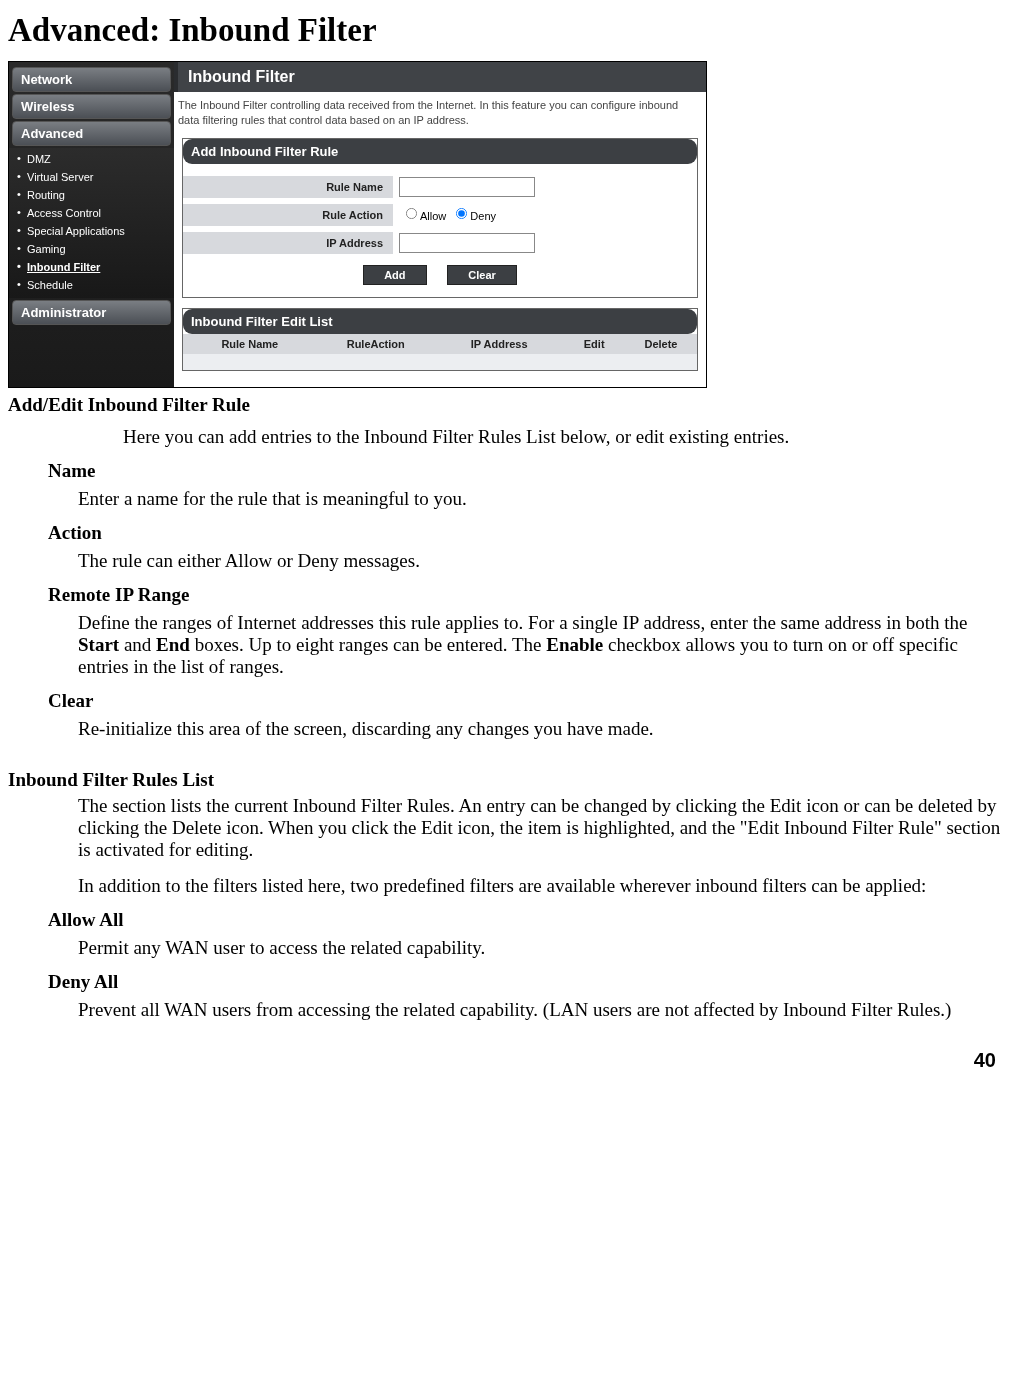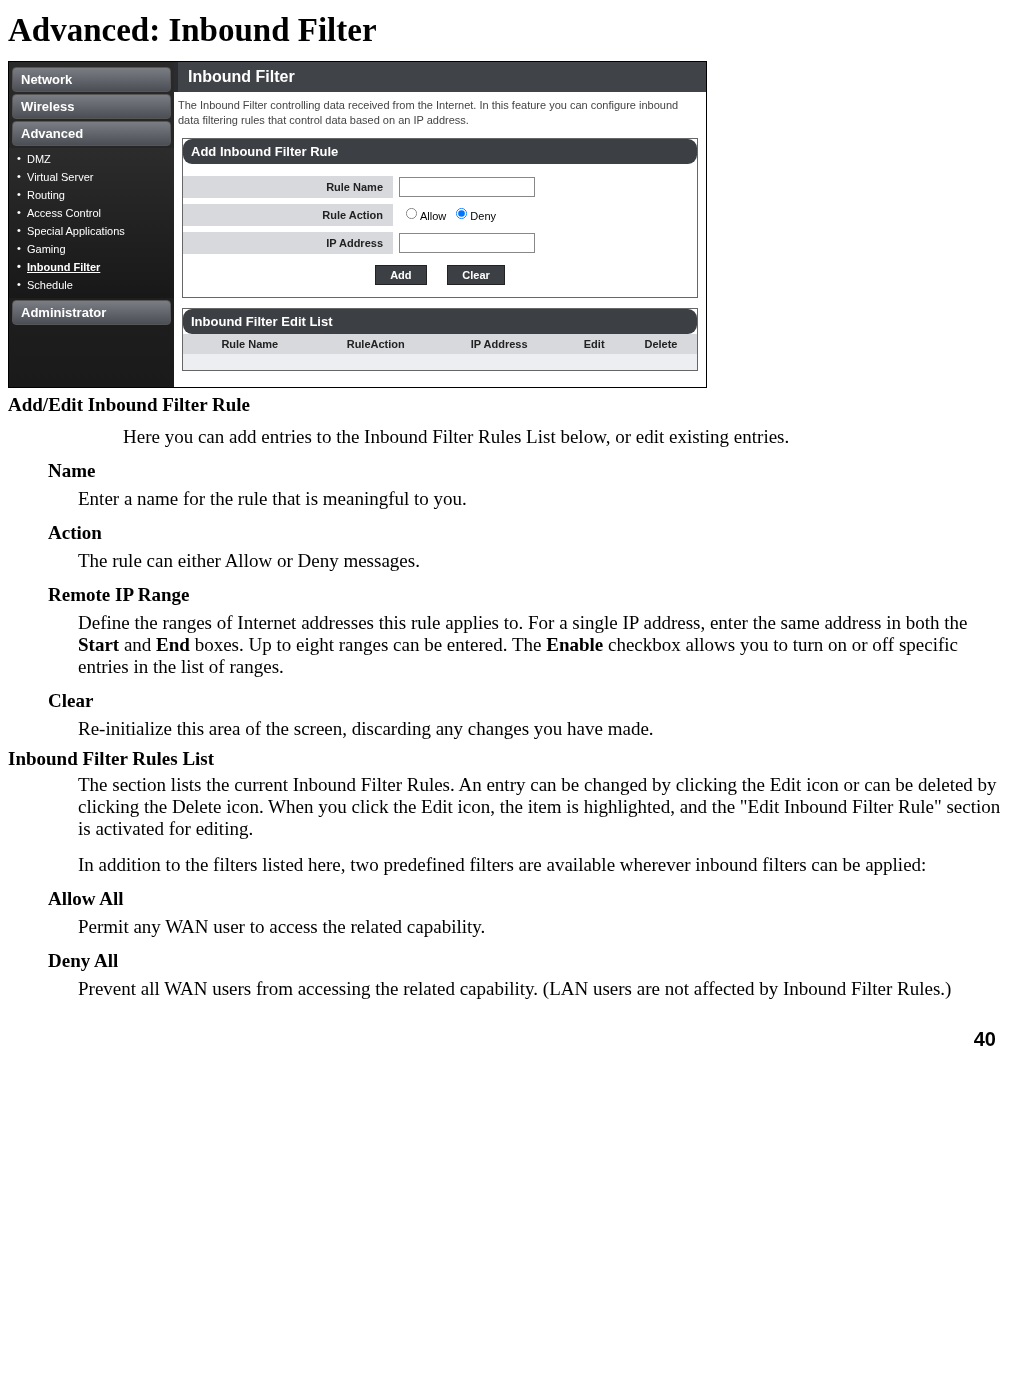--- a/index.html
+++ b/index.html
@@ -96,21 +96,21 @@
       background:#fff;
     }
     .ss-radio { margin:0 2px 0 6px; transform: scale(.85);}
     .ss-btnbar { text-align:center; padding-top:4px;}
     .ss-btn {
       display:inline-block;
       background:#3c3f43;
       color:#fff;
       font: bold 11px Arial,sans-serif;
       border:1px solid #222;
-      padding:3px 14px;
+      padding:3px 20px;
       margin:0 8px;
     }
     .ss-table-head {
       display:flex;
       background:#d7d9dd;
       font: bold 11px Arial,sans-serif;
       color:#222;
     }
     .ss-th { padding:4px 0; text-align:center;}
     .ss-th.c1{width:26%;} .ss-th.c2{width:23%;} .ss-th.c3{width:25%;}
@@ -207,21 +207,21 @@
 
   <div class="dt">Remote IP Range</div>
   <div class="dd">
     <span>Define the ranges of Internet addresses this rule applies to. For a single IP address, enter the same address in both the </span><b>Start</b><span> and </span><b>End</b><span> boxes. Up to eight ranges can be entered. The </span><b>Enable</b><span> checkbox allows you to turn on or off specific entries in the list of ranges.</span>
   </div>
 
   <div class="dt">Clear</div>
   <div class="dd">Re-initialize this area of the screen, discarding any changes you have made.</div>
 </div>
 
-<div class="sec-h" style="margin-top:8px">Inbound Filter Rules List</div>
+<div class="sec-h" style="margin-top:29px">Inbound Filter Rules List</div>
 <div class="outer-dd">The section lists the current Inbound Filter Rules. An entry can be changed by clicking the Edit icon or can be deleted by clicking the Delete icon. When you click the Edit icon, the item is highlighted, and the "Edit Inbound Filter Rule" section is activated for editing.</div>
 <div class="outer-dd" style="margin-top:14px">In addition to the filters listed here, two predefined filters are available wherever inbound filters can be applied:</div>
 
 <div class="dl">
   <div class="dt">Allow All</div>
   <div class="dd">Permit any WAN user to access the related capability.</div>
 
   <div class="dt">Deny All</div>
   <div class="dd">Prevent all WAN users from accessing the related capability. (LAN users are not affected by Inbound Filter Rules.)</div>
 </div>

